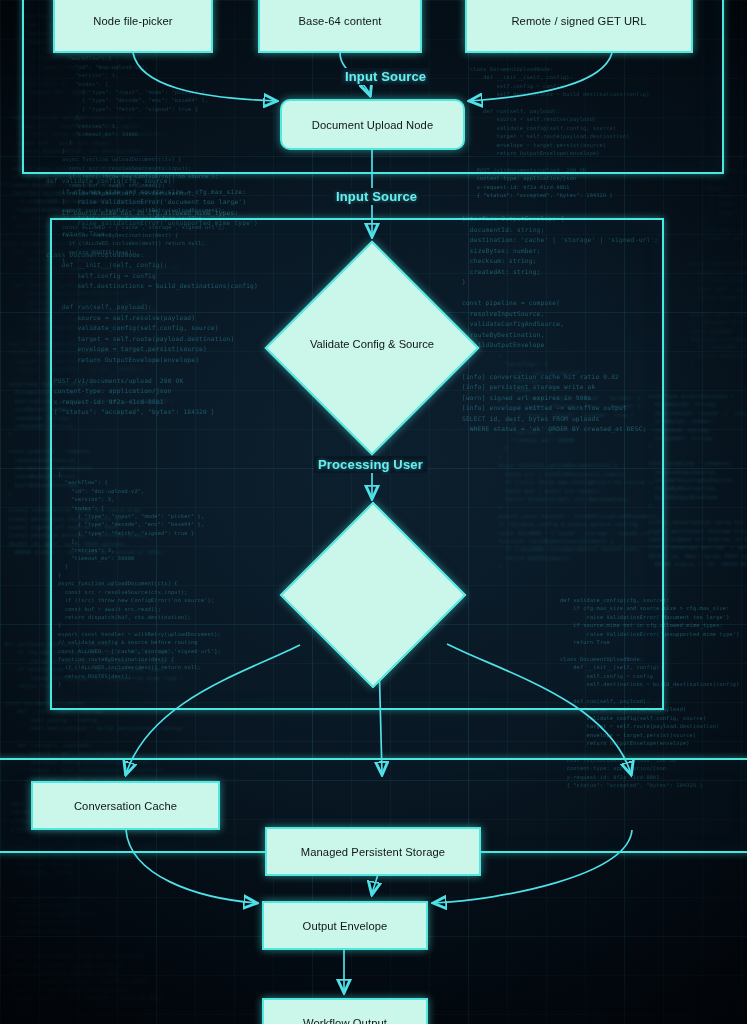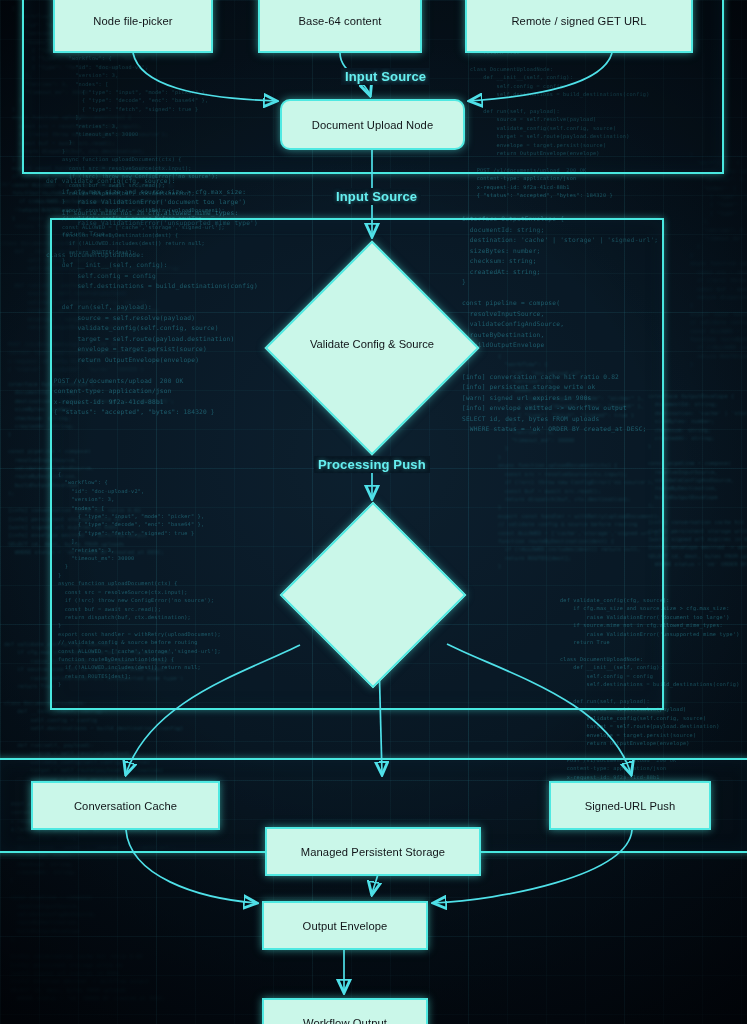--- a/index.html
+++ b/index.html
@@ -522,37 +522,34 @@
   <div class="diamond" style="left:307px; top:529px; width:132px; height:132px;"></div>
 
   <div class="node" style="left:31px; top:781px; width:189px; height:49px;">
     <span>Conversation Cache</span>
   </div>
 
   <div class="node" style="left:265px; top:827px; width:216px; height:49px;">
     <span>Managed Persistent Storage</span>
   </div>
 
-  <div class="node" style="left:549px; top:781px; width:162px; height:49px;">
-    <span>Signed-URL Push</span>
-  </div>
 
   <div class="node" style="left:262px; top:901px; width:166px; height:49px;text-align:right;">
     <span>Output Envelope</span>
   </div>
 
   <div class="node" style="left:262px; top:998px; width:166px; height:49px;">
     <span>Workflow Output</span>
   </div>
 
   <div class="edge-label" style="left:341px; top:68px;">
     <span>Input Source</span>
   </div>
 
   <div class="edge-label" style="left:332px; top:188px;">
     <span>Input Source</span>
   </div>
 
   <div class="edge-label" style="left:314px; top:456px;">
-    <span>Processing Push</span>
+    <span>Processing User</span>
   </div>
 
 </div>
 
 </body></html>

